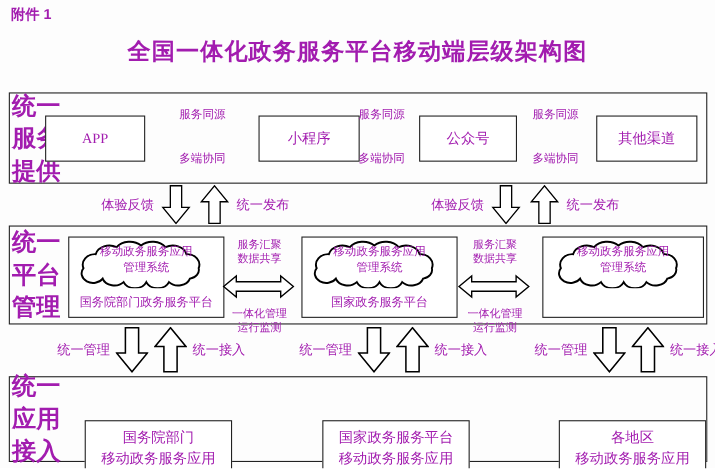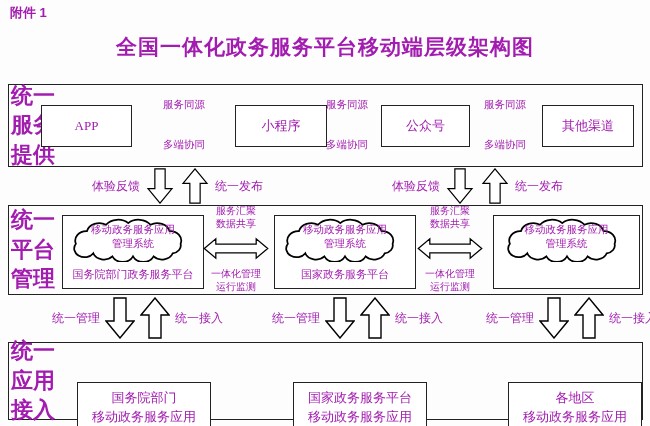--- a/index.html
+++ b/index.html
@@ -25,22 +25,22 @@
   .hlink .lbl{font-size:10.5px;line-height:1.15;}
   .flow{position:absolute;display:flex;align-items:center;gap:5px;}
   .flow1{top:167px;height:38px;}
   .flow2{top:296px;height:44px;}
   .flow .lbl{font-size:12px;white-space:nowrap;}
   .pgroup{position:absolute;top:9px;height:72px;border:1px solid #222;background:#fff;}
   .cloud-wrap{position:absolute;left:50%;top:0px;transform:translateX(-50%);width:128px;height:46px;}
   .cloud-text{position:absolute;left:0;top:7px;width:100%;text-align:center;
     font-size:10.5px;line-height:1.3;white-space:pre-line;}
   .plat{position:absolute;left:0;bottom:6px;width:100%;text-align:center;font-size:11px;}
-  .conn{position:absolute;top:204px;width:68px;display:flex;flex-direction:column;
-    align-items:center;gap:6px;}
+  .conn{position:absolute;top:216px;width:68px;display:flex;flex-direction:column;
+    gap:6px;}
   .conn .lbl{font-size:10px;line-height:1.3;text-align:center;white-space:pre-line;}
   .appbox{position:absolute;top:13px;height:50px;border:1px solid #222;background:#fff;
     display:flex;align-items:center;justify-content:center;text-align:center;
     font-size:13px;line-height:1.45;white-space:pre-line;margin-top:26px;}
   svg{display:block;}
 </style>
 </head>
 <body>
 
 <div class="canvas">

